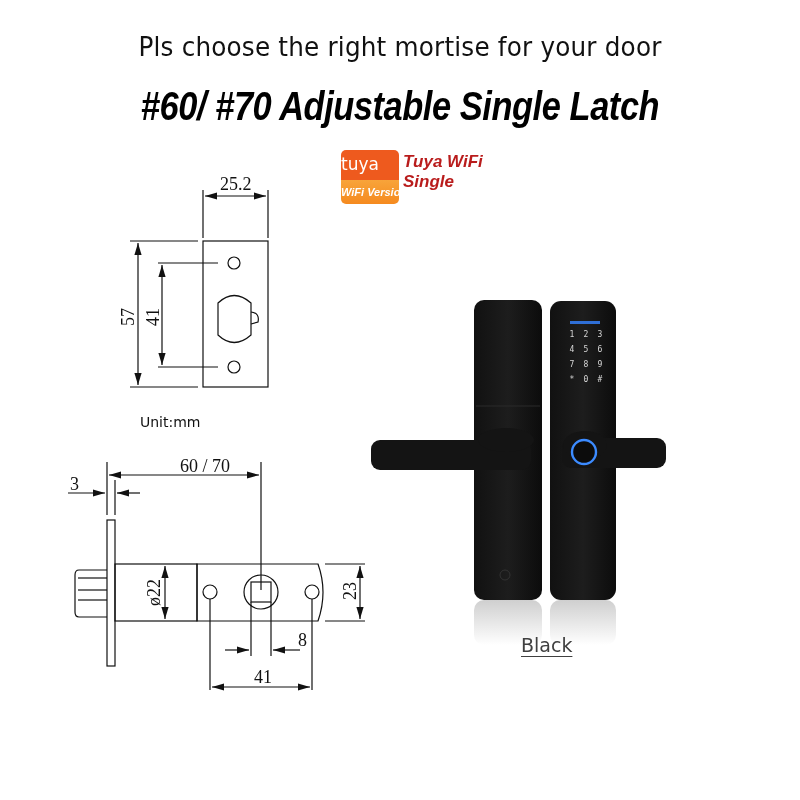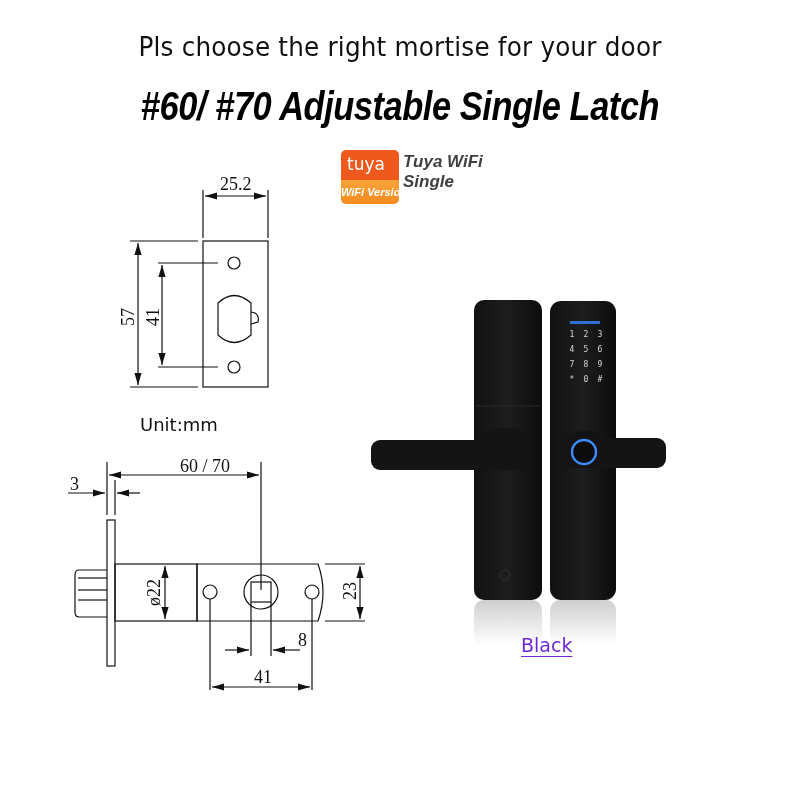--- a/index.html
+++ b/index.html
@@ -1,24 +1,24 @@
 <!DOCTYPE html>
 <html><head>
 <meta charset="utf-8">
 <style>
   html, body { margin:0; padding:0; background:#ffffff; }
   body { width:800px; height:800px; position:relative; overflow:hidden; font-family:"DejaVu Sans", sans-serif; }
   .subtitle { position:absolute; left:0; width:800px; top:32px; text-align:center; font-size:26px; color:#111; font-family:"DejaVu Sans", sans-serif; letter-spacing:0.2px; transform:scaleX(0.95); }
   .title { position:absolute; left:0; width:800px; top:84px; text-align:center; font-size:40px; font-weight:bold; font-style:italic; color:#000; font-family:"Liberation Sans", sans-serif; transform:scaleX(0.86); letter-spacing:-0.5px; }
   .badge { position:absolute; left:341px; top:150px; width:58px; height:54px; }
-  .badge .top { position:absolute; left:0; top:0; width:58px; height:30px; background:#ee5a1e; border-radius:5px 5px 0 0; color:#fff; font-family:"DejaVu Sans", sans-serif; font-size:17px; line-height:28px; padding-left:6px; box-sizing:border-box; }
+  .badge .top { position:absolute; left:0; top:0; width:58px; height:30px; background:#ee5a1e; border-radius:5px 5px 0 0; color:#fff; font-family:"DejaVu Sans", sans-serif; font-size:17px; line-height:28px; padding-left:0; box-sizing:border-box; }
   .badge .bot { position:absolute; left:0; top:30px; width:58px; height:24px; background:linear-gradient(#f8a43a,#f58a1f); border-radius:0 0 5px 5px; color:#fff; font-family:"Liberation Sans", sans-serif; font-weight:bold; font-style:italic; font-size:11px; line-height:24px; text-align:center; white-space:nowrap; }
-  .badge-label { position:absolute; left:403px; top:152px; color:#404040; font-family:"Liberation Sans", sans-serif; font-weight:bold; font-style:italic; font-size:17px; line-height:20px; }
-  .unit { position:absolute; left:140px; top:414px; font-size:18px; color:#111; font-family:"DejaVu Sans", sans-serif; }
-  .color-label { position:absolute; left:521px; top:634px; font-size:19px; color:#6d28d9; text-decoration:underline; text-underline-offset:4px; font-family:"DejaVu Sans", sans-serif; }
+  .badge-label { position:absolute; left:403px; top:152px; color:#b91c1c; font-family:"Liberation Sans", sans-serif; font-weight:bold; font-style:italic; font-size:17px; line-height:20px; }
+  .unit { position:absolute; left:140px; top:414px; font-size:14px; color:#111; font-family:"DejaVu Sans", sans-serif; }
+  .color-label { position:absolute; left:521px; top:634px; font-size:19px; color:#404040; text-decoration:underline; text-underline-offset:4px; font-family:"DejaVu Sans", sans-serif; }
   svg.draw { position:absolute; left:0; top:0; }
   .dimtext { font-family:"Liberation Serif", serif; font-size:18px; fill:#111; }
 </style>
 </head>
 <body>
 
 <div class="subtitle">Pls choose the right mortise for your door</div>
 <div class="title">#60/ #70 Adjustable Single Latch</div>
 
 <div class="badge">

